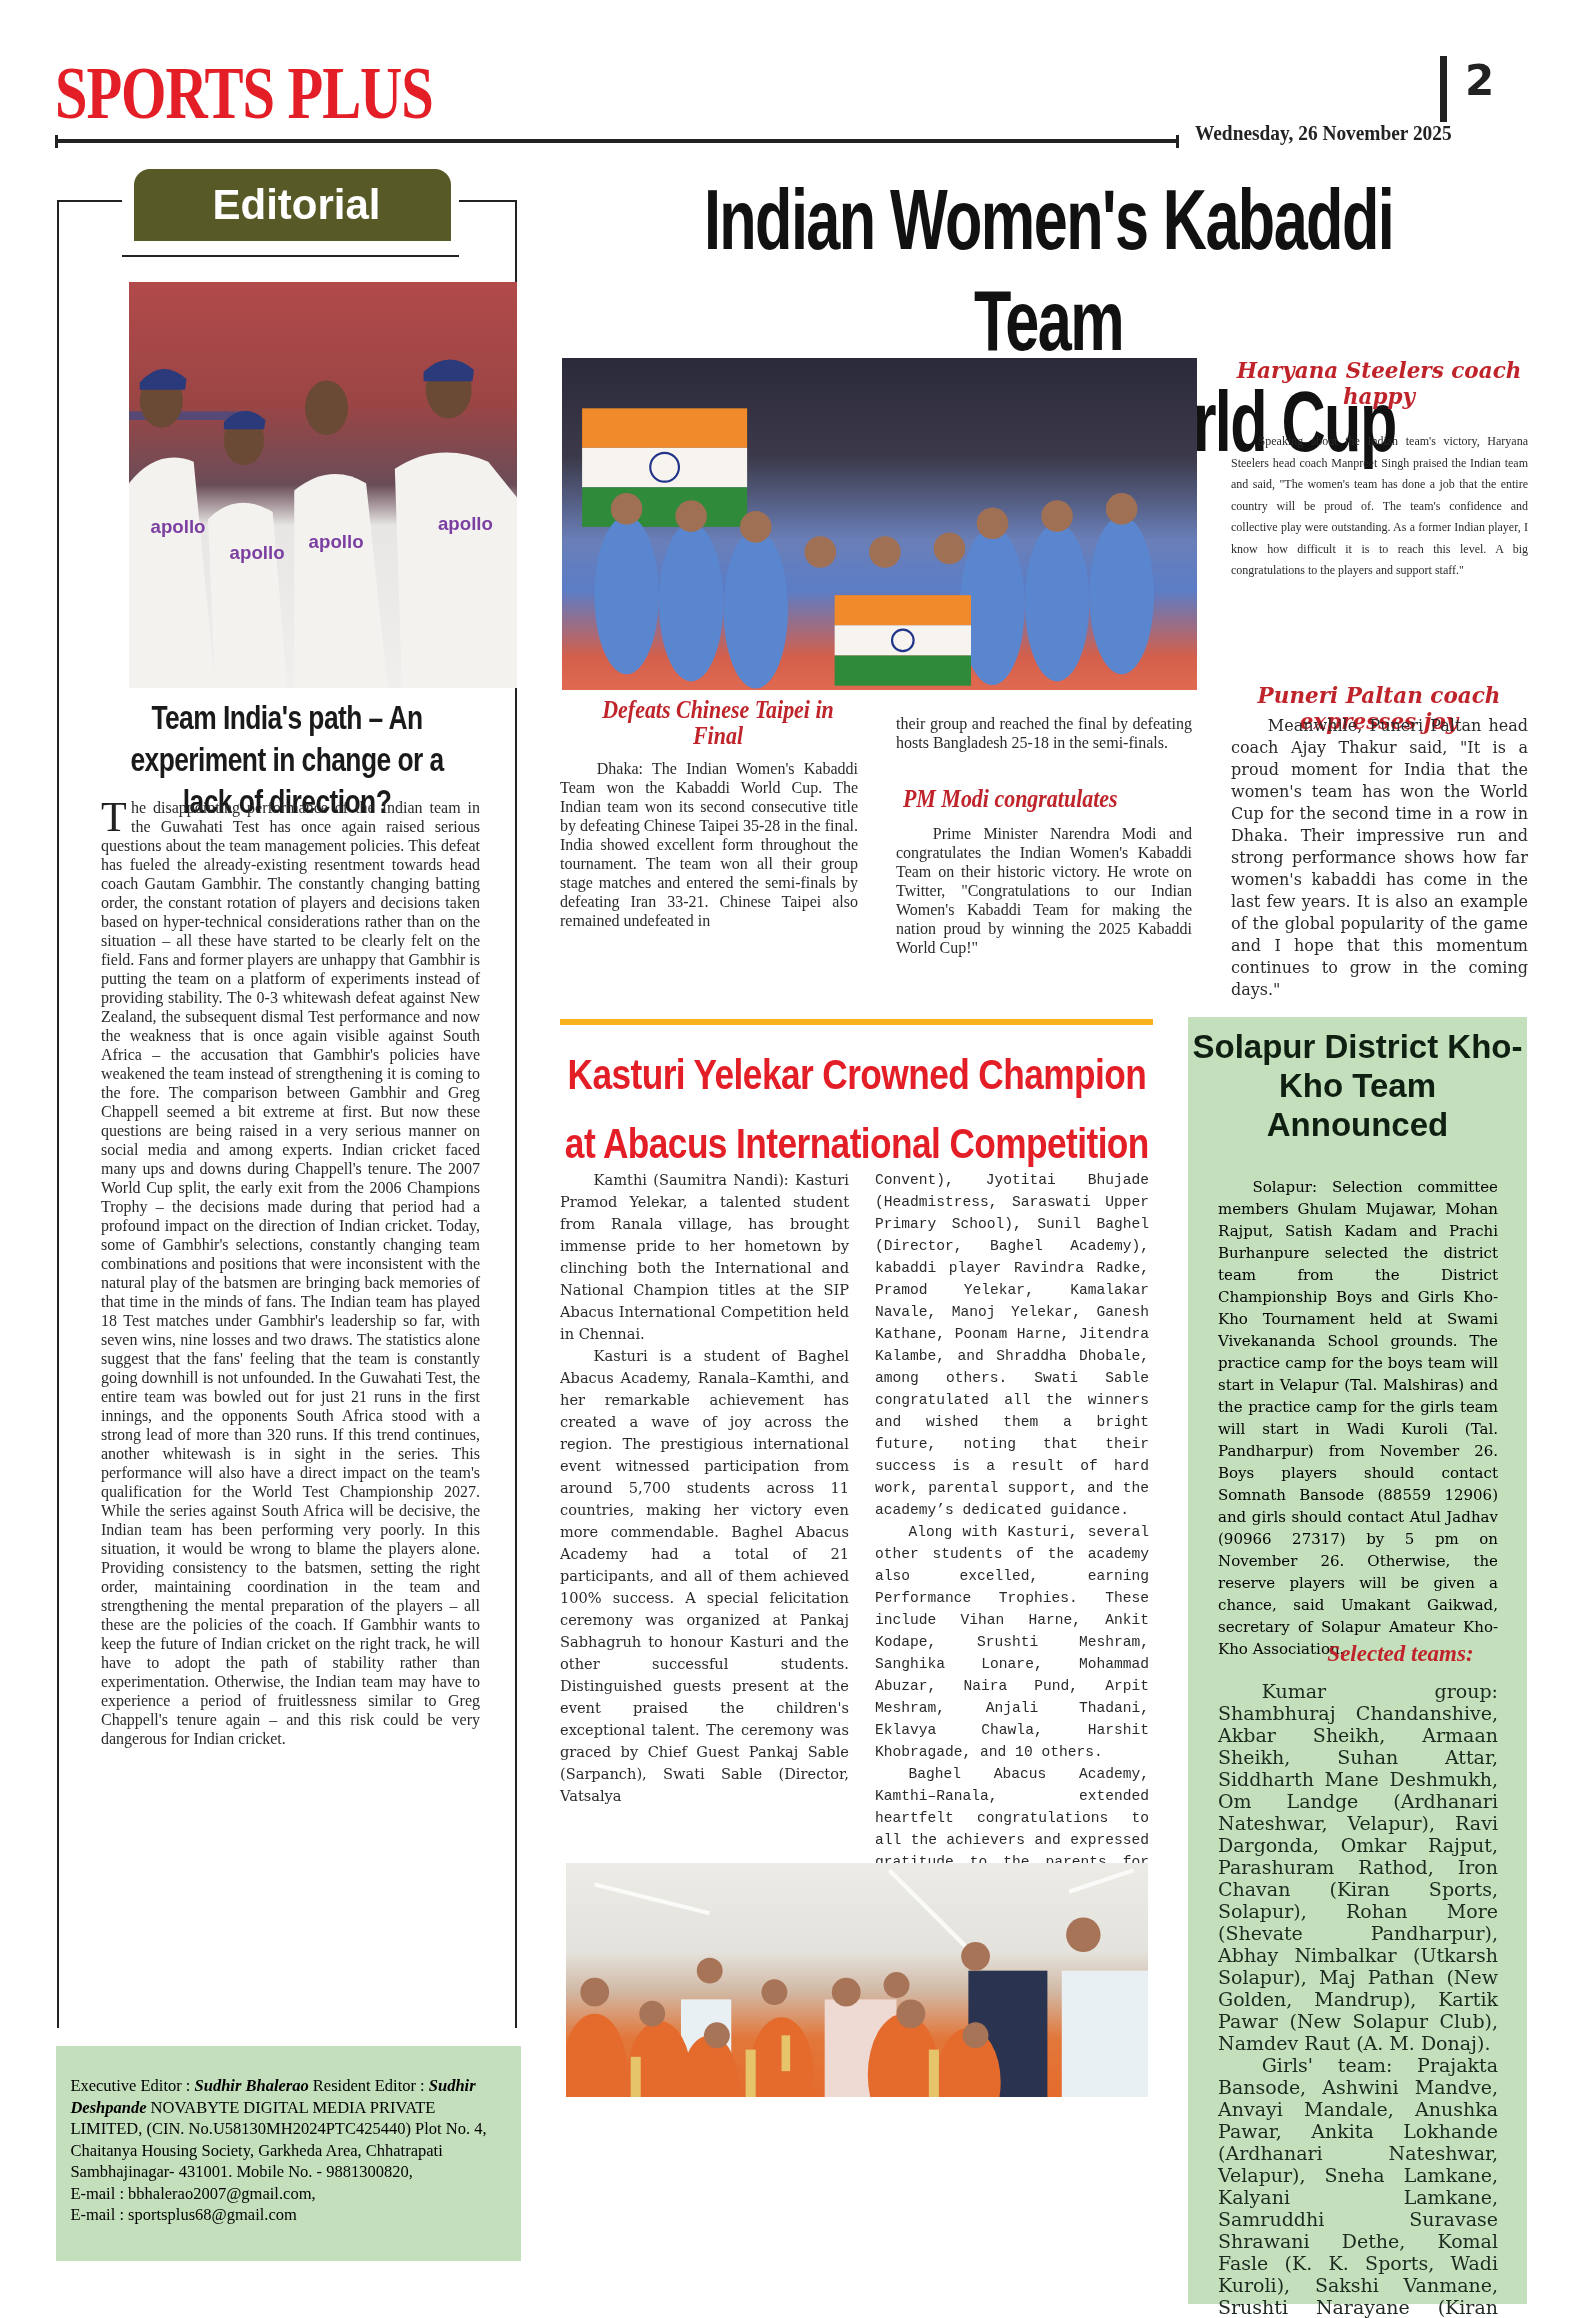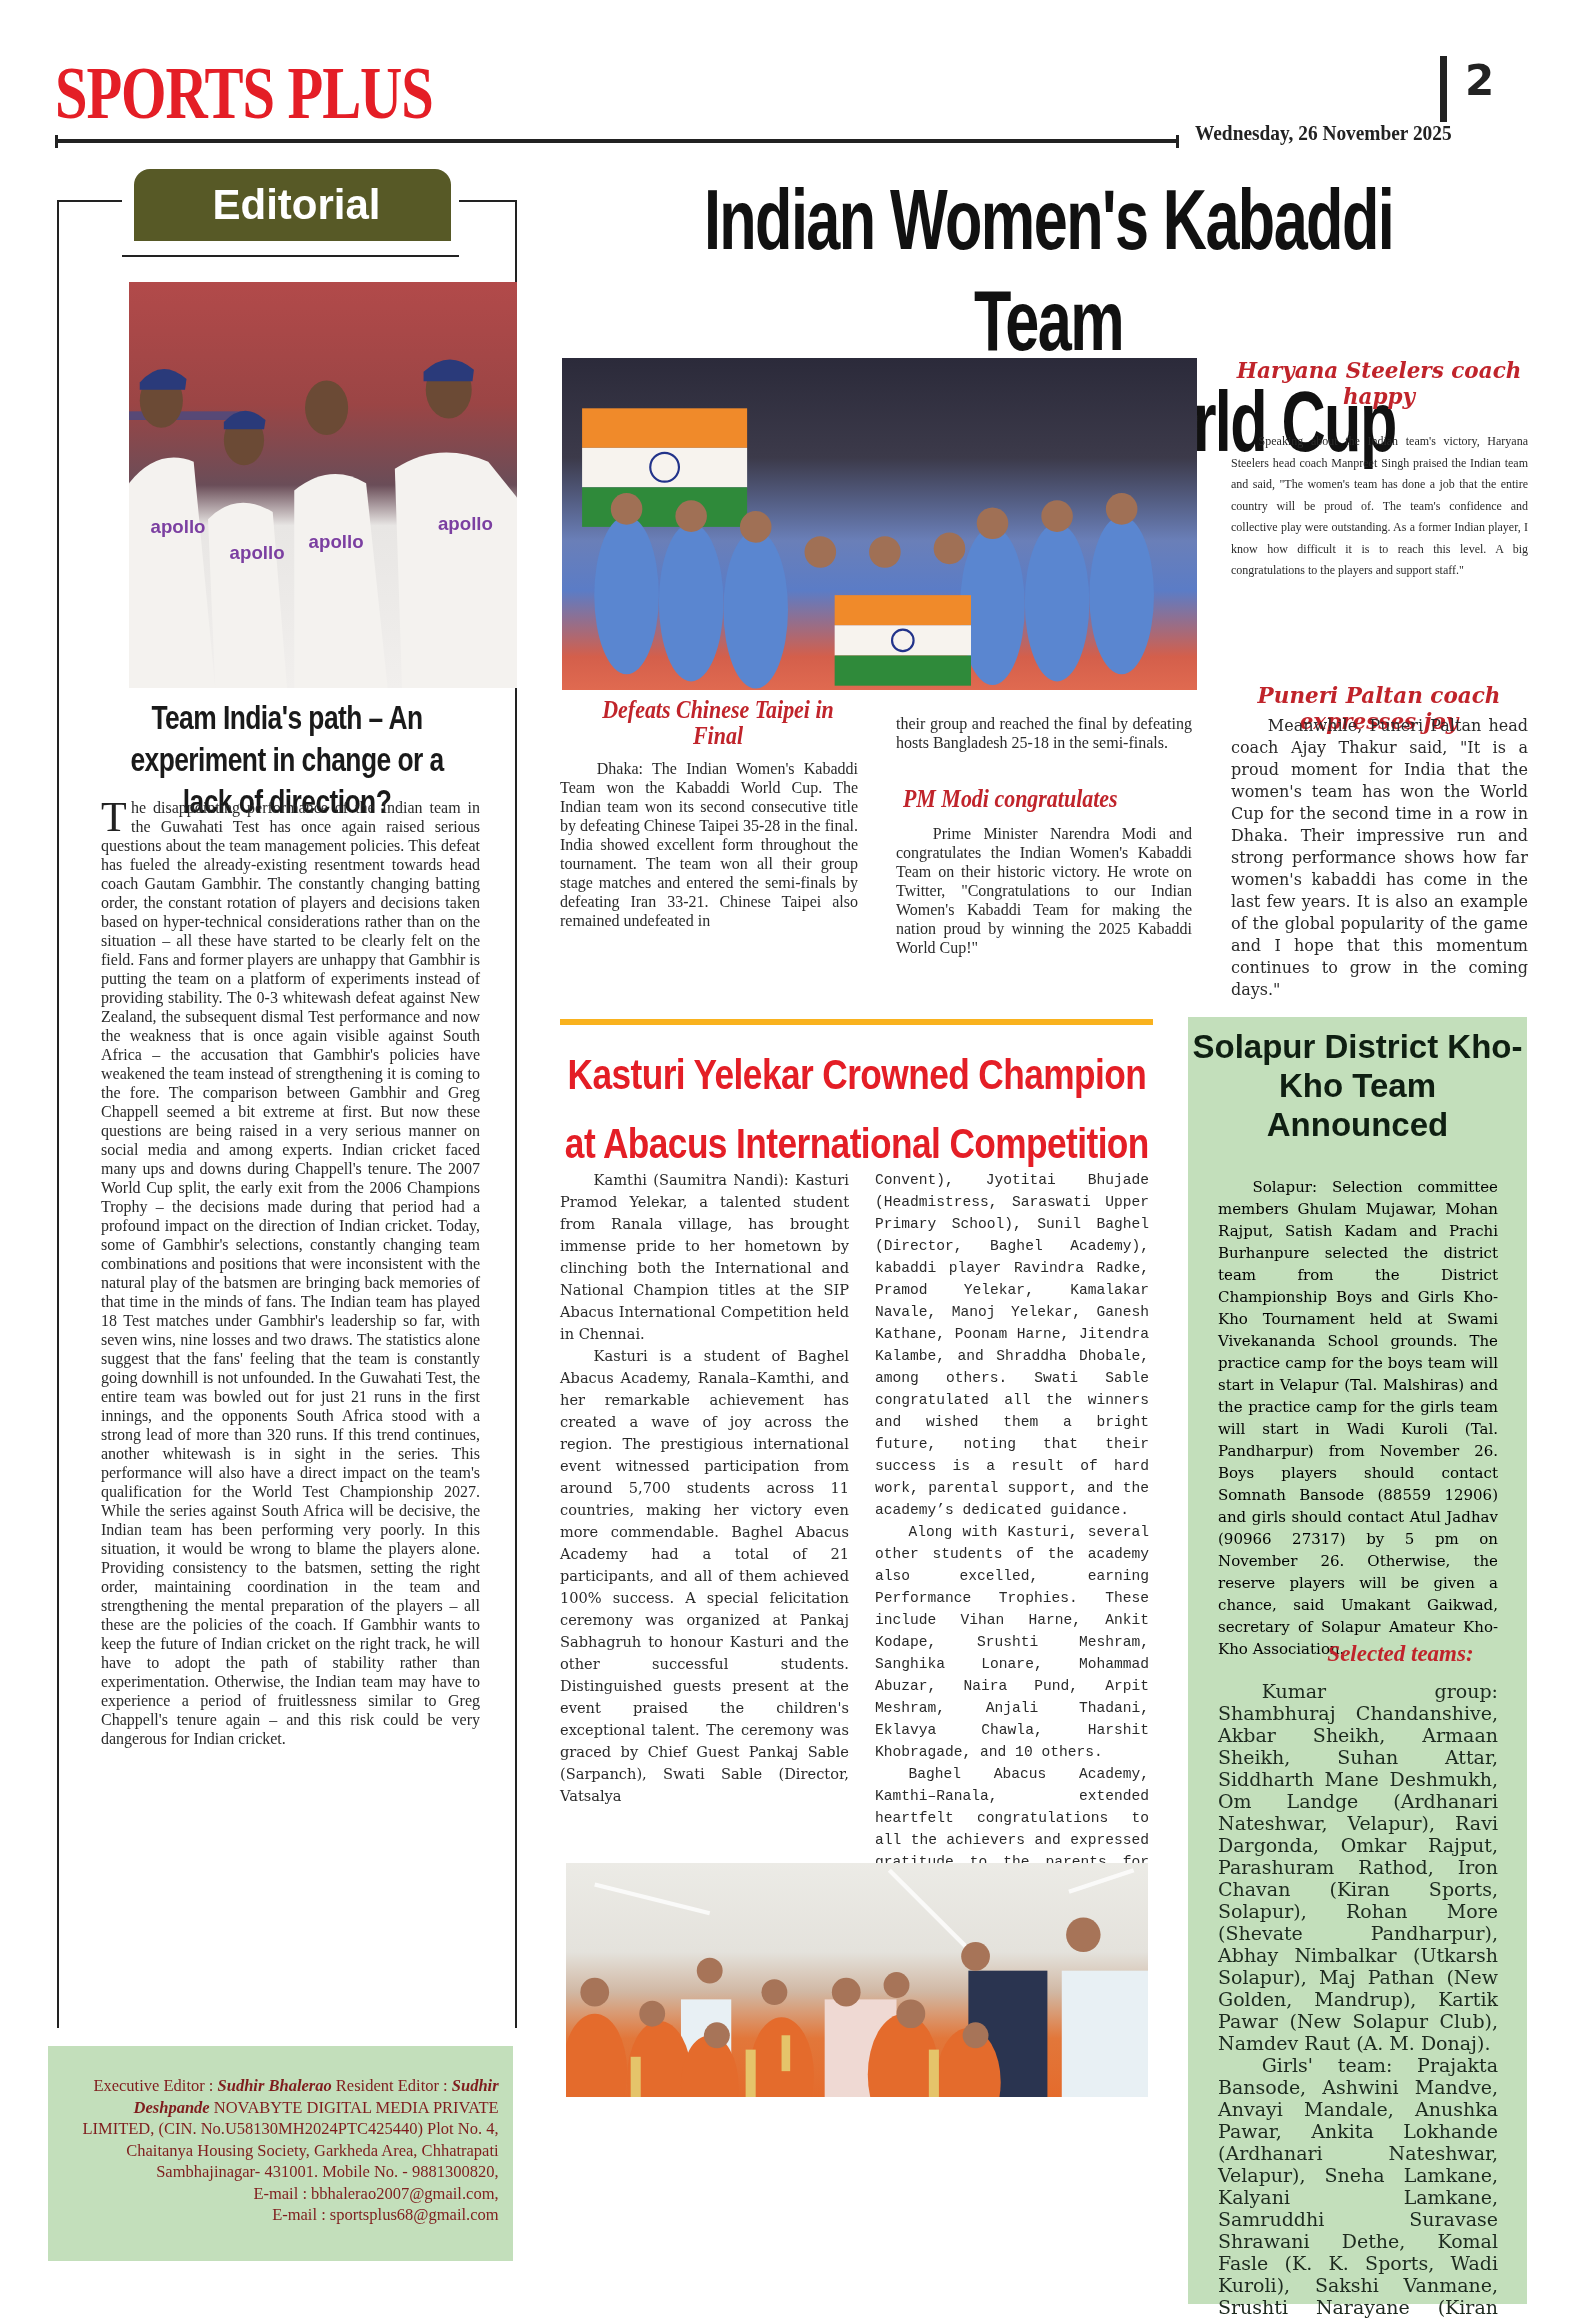--- a/index.html
+++ b/index.html
@@ -22,21 +22,21 @@
   .editorial-tab { left: 134px; top: 169px; width: 309px; height: 72px; background: #575926; border-radius: 16px 16px 0 0; color: #fff; font-family: "Liberation Sans", sans-serif; font-weight: bold; font-size: 42px; display: flex; align-items: center; justify-content: center; padding-left: 8px; }
   .editorial-photo { left: 93px; top: 282px; width: 388px; height: 406px; overflow: hidden; background: linear-gradient(180deg, #b24a4a 0%, #9b4545 30%, #6a4d58 50%, #e8e6e4 60%, #f1efed 100%); margin-left: 36px; }
   .editorial-headline { left: 86px; top: 697px; width: 402px; text-align: center; font-family: "Liberation Sans", sans-serif; font-weight: bold; font-size: 33px; line-height: 42px; color: #1a1a1a; transform: scaleX(0.8); transform-origin: center top; letter-spacing: -0.7px; }
   .body-text { font-size: 16px; line-height: 19px; text-align: justify; color: #2a2a2a; }
   .body-text p { margin: 0; text-indent: 2.3em; }
   .body-text p.no-indent { text-indent: 0; }
   .editorial-body { left: 101px; top: 798px; width: 379px; }
   .dropcap { float: left; font-size: 42px; line-height: 33px; margin: 2.9px 4.3px 0 0; color: #222; }
 
   
-  .imprint { left: 48px; top: 2046px; width: 465px; height: 215px; background: #c3dfbb; font-size: 16.5px; line-height: 21.5px; text-align: right; color: #7f1d1d; padding: 29px 14.4px; box-sizing: border-box; }
+  .imprint { left: 56px; top: 2046px; width: 465px; height: 215px; background: #c3dfbb; font-size: 16.5px; line-height: 21.5px; text-align: left; color: #000000; padding: 29px 14.4px; box-sizing: border-box; }
   .imprint em { font-weight: bold; }
 
   
   .main-headline { left: 553px; top: 169px; width: 991px; text-align: center; font-family: "Liberation Sans", sans-serif; font-weight: bold; font-size: 85px; line-height: 101px; color: #111; transform: scaleX(0.72); transform-origin: center top; letter-spacing: -2.2px; }
 
   
   .kabaddi-photo { left: 562px; top: 358px; width: 635px; height: 332px; overflow: hidden; background: linear-gradient(180deg, #2b2a3a 0%, #3c3a4a 30%, #6a7fb8 55%, #5b7cc6 70%, #d45f4b 90%, #e06a50 100%); }
 
   .red-sub { color: #c0242b; font-weight: bold; font-style: italic; text-align: center; }
   .sub-kabaddi-final { left: 560px; top: 697px; width: 316px; font-size: 24.4px; line-height: 26px; transform: scaleX(0.9); transform-origin: center top; }

